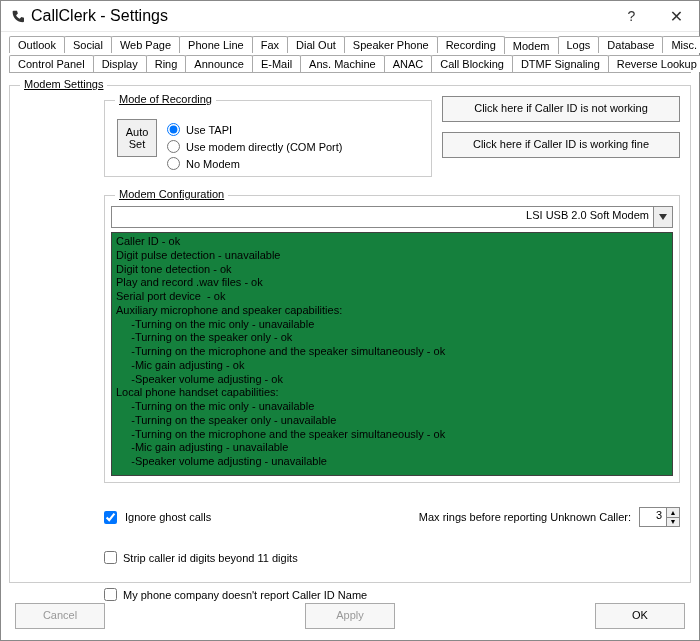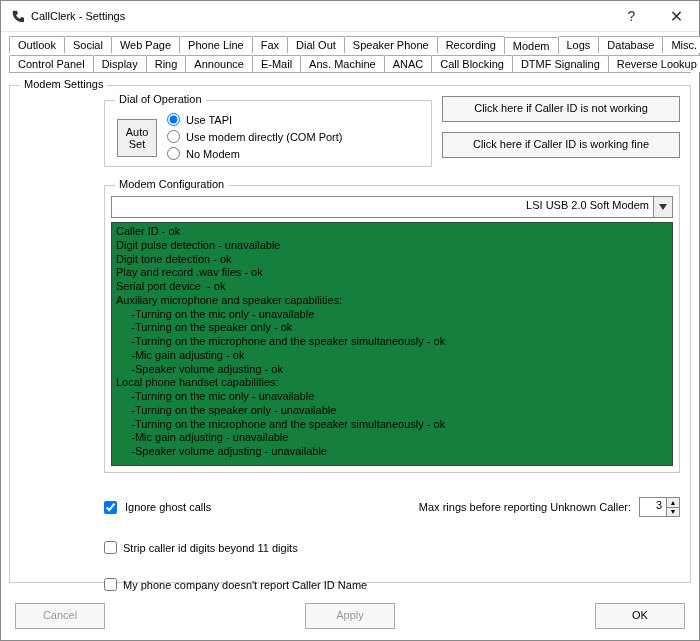--- a/index.html
+++ b/index.html
@@ -29,21 +29,21 @@
   }
   .titlebar .icon {
     width: 16px; height: 16px;
     display: inline-flex; align-items: center; justify-content: center;
     margin-right: 6px;
     font-size: 12px;
     color: #333;
   }
   .titlebar .title {
     flex: 1;
-    font-size: 11px;
+    font-size: 16px;
     color: #000;
   }
   .titlebar .btn {
     width: 45px;
     height: 30px;
     display: inline-flex;
     align-items: center;
     justify-content: center;
     font-size: 14px;
     color: #333;
@@ -95,20 +95,21 @@
     margin-top: 6px;
     position: relative;
   }
   .groupbox > .legend {
     position: absolute;
     top: -8px;
     left: 10px;
     background: #fff;
     padding: 0 4px;
     white-space: nowrap;
+    text-decoration: underline;
   }
 
   .modem-settings {
     height: 478px;
   }
 
   .topsection {
     display: flex;
     gap: 10px;
   }
@@ -130,21 +131,21 @@
     flex-direction: column;
     align-items: center;
     justify-content: center;
     font-size: 11px;
     line-height: 1.1;
     margin-top: 10px;
     margin-left: 2px;
     background: #f0f0f0;
     cursor: default;
   }
-  .radios { display: flex; flex-direction: column; gap: 4px; margin-top: 4px; }
+  .radios { display: flex; flex-direction: column; gap: 4px; margin-top: 14px; }
   .radios label { display: flex; align-items: center; gap: 6px; font-size: 11px; }
   .radios input { margin: 0; }
 
   .side-buttons {
     display: flex;
     flex-direction: column;
     gap: 10px;
     margin-top: 2px;
   }
   .btn-wide {
@@ -306,21 +307,21 @@
   </div>
 
   <div class="content">
     <div class="groupbox modem-settings">
       <span class="legend">Modem Settings</span>
 
       <div style="margin-left:84px;">
         <div class="topsection">
 
           <div class="groupbox gb-mode">
-            <span class="legend">Dial of Operation</span>
+            <span class="legend">Mode of Recording</span>
             <div class="gb-mode-inner">
               <div class="auto-set">
                 <span>Auto</span>
                 <span>Set</span>
               </div>
               <div class="radios">
                 <label>
                   <input type="radio" name="mode" id="r-tapi" checked="" style="">
                   <span>Use TAPI</span>
                 </label>

